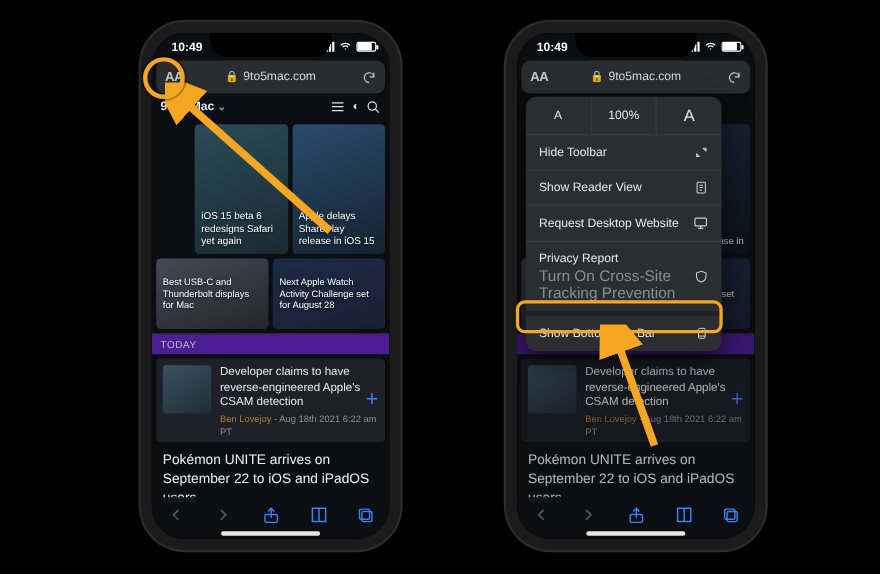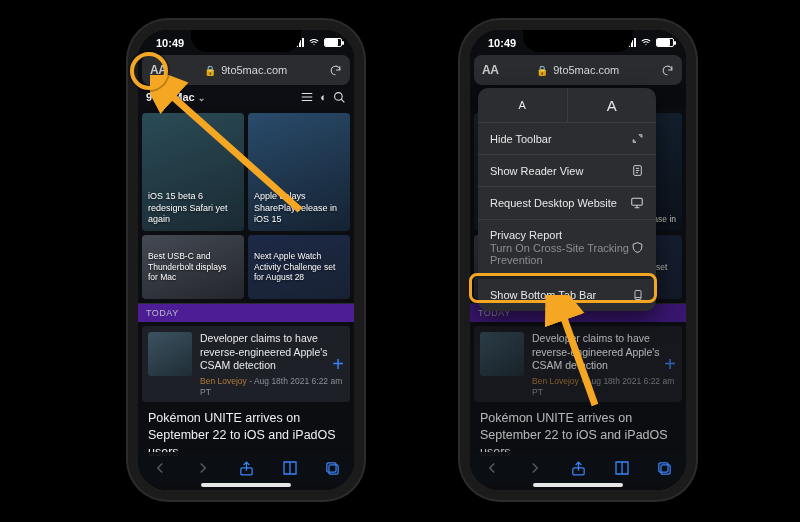--- a/index.html
+++ b/index.html
@@ -57,21 +57,21 @@
 
   
   .site-bar {
     height:24px; background:#0c0e13; display:flex; align-items:center;
     padding:0 8px; color:#eaeaea; font-size:11px; font-weight:600; gap:6px;
   }
   .site-bar .spacer{flex:1}
   .site-bar svg, .site-bar .u { color:#d9d9d9; }
 
   
-  .tiles { display:flex; gap:4px; padding:4px; }
+  .tiles { display:flex; gap:4px; padding:4px;margin-left:35px; }
   .tile {
     flex:1; height:118px; background:linear-gradient(160deg,#2a4b56,#1a2a33);
     border-radius:4px; position:relative; overflow:hidden;
     display:flex; align-items:flex-end; padding:6px;
   }
   .tile .cap { color:#fff; font-size:9px; line-height:1.25; text-shadow:0 1px 2px rgba(0,0,0,.7); }
 
   .tiles2 { display:flex; gap:4px; padding:0 4px 4px; }
   .tile2 {
     flex:1; height:64px; background:linear-gradient(160deg,#444953,#23262c);
@@ -122,21 +122,21 @@
     border-right:1px solid #3a3c40;
   }
   .aa-menu .zoom-row > div:last-child{border-right:0;}
   .aa-menu .zoom-row .smallA{font-size:11px;}
   .aa-menu .zoom-row .pct{font-size:11px;}
   .aa-menu .zoom-row .bigA{font-size:15px;}
   .aa-menu .row {
     display:flex; align-items:center; justify-content:space-between;
     padding:9px 12px; border-top:1px solid #3a3c40;
   }
-  .aa-menu .row .sub { display:block; color:#8a8d93; font-size:11px; margin-top:1px;}
+  .aa-menu .row .sub { display:block; color:#8a8d93; font-size:14px; margin-top:1px;}
   .aa-menu .row .ic { color:#cfd0d4; }
 
   
   .highlight-circle {
     position:absolute; width:38px; height:38px;
     border:4px solid #f5a623; border-radius:50%;
     left:130px; top:52px; z-index:80;
     box-shadow:0 0 0 2px rgba(0,0,0,.25);
   }
   .highlight-rect {
@@ -335,20 +335,23 @@
         </div>
         <div class="headline">Pokémon UNITE arrives on September 22 to iOS and iPadOS users</div>
       </div>
 
       <div class="aa-menu">
         <div class="zoom-row">
           <div>
               <span class="smallA">A</span>
             </div>
           <div>
+              <span class="pct">100%</span>
+            </div>
+          <div>
               <span class="bigA">A</span>
             </div>
         </div>
         <div class="row">
           <span>Hide Toolbar</span>
           <span class="ic">
               <svg width="13" height="13" viewBox="0 0 24 24" stroke="currentColor" fill="none" stroke-width="1.8">
                 <path d="M4 14l5 5M4 14v5h5M20 10l-5-5M20 10V5h-5"></path>
               </svg>
             </span>

